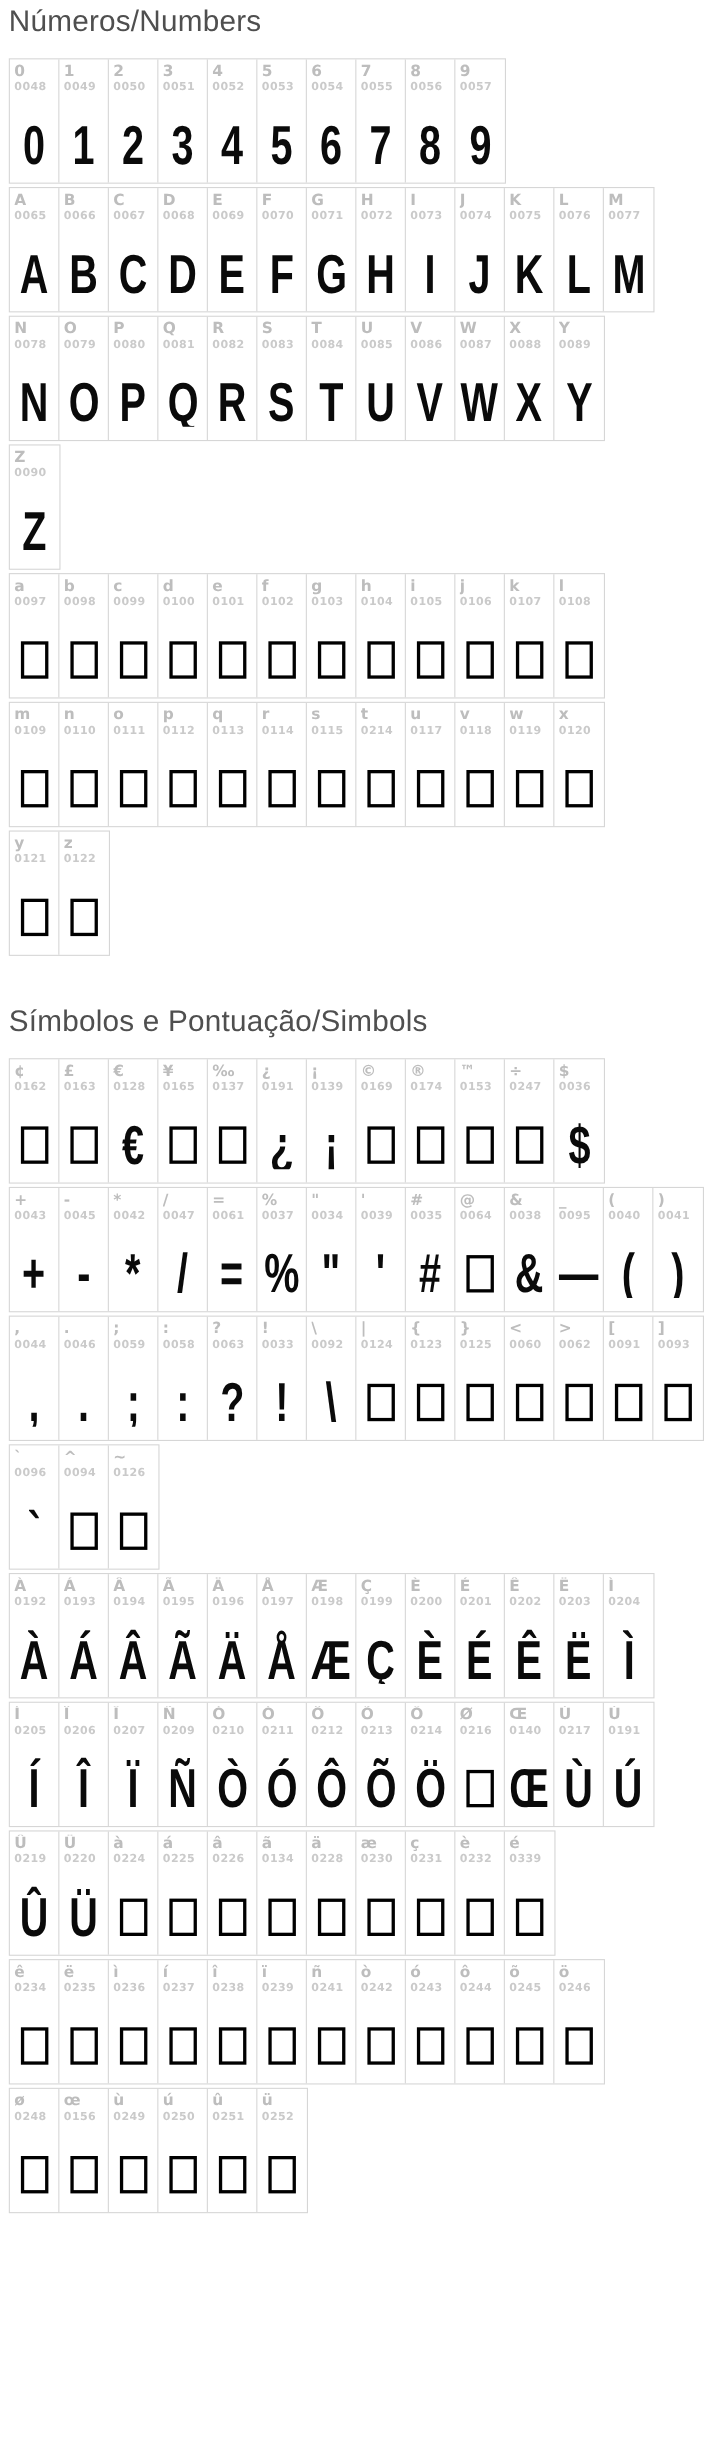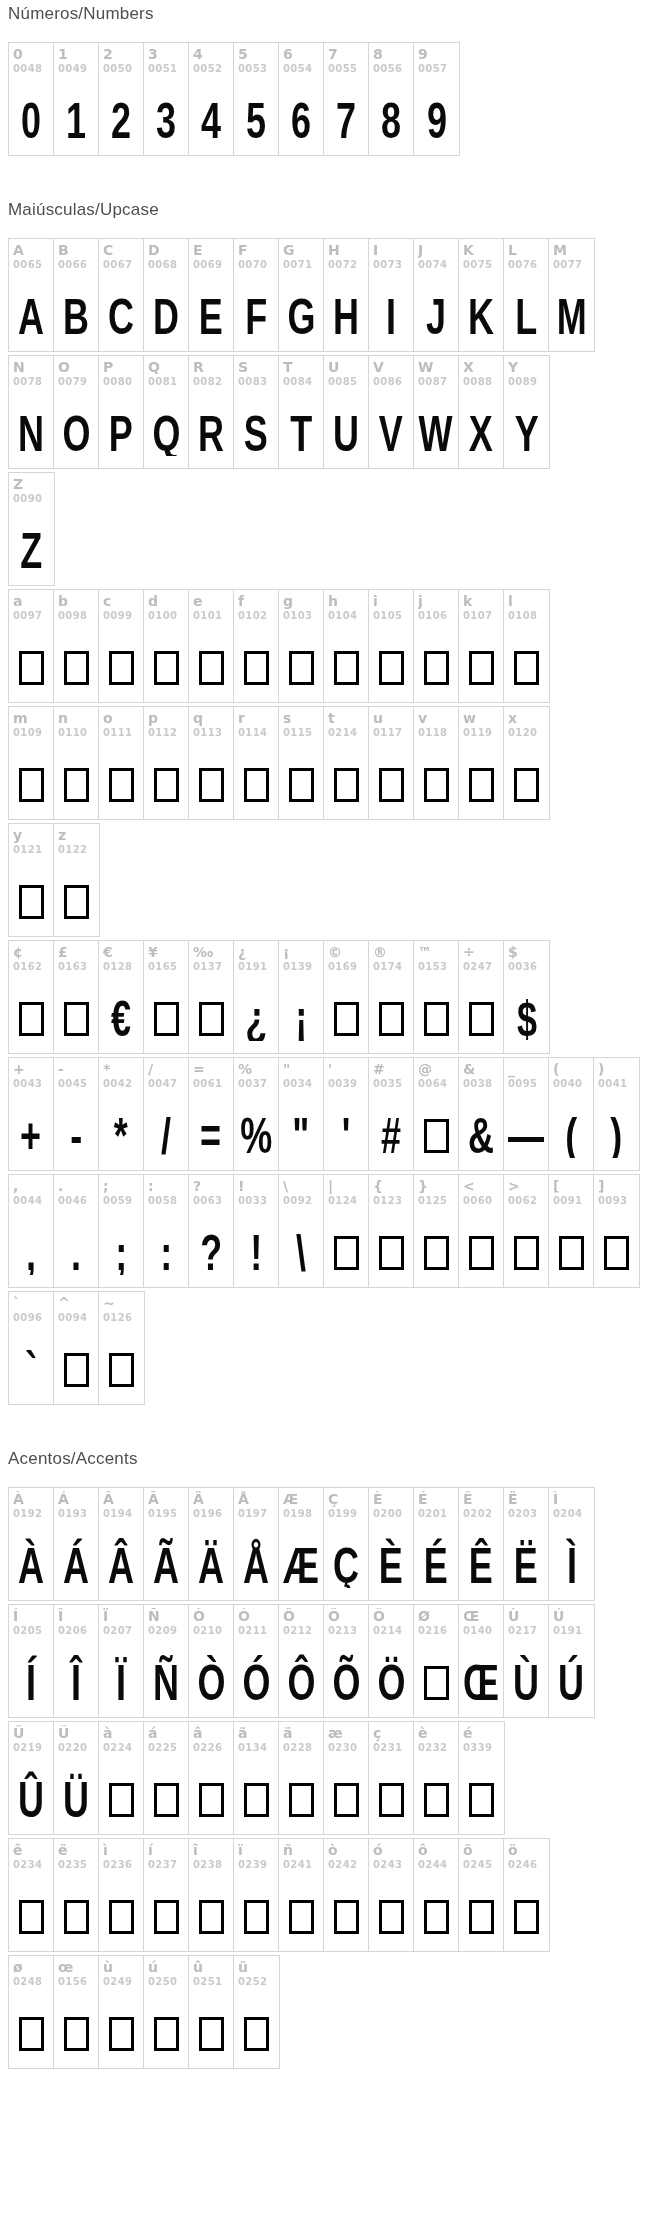--- a/index.html
+++ b/index.html
@@ -4,21 +4,21 @@
 <style>
   html,body { margin:0; padding:0; background:#ffffff; }
   body {
     width:661px;
     padding:4px 0 20px 8px;
     box-sizing:border-box;
     font-family:"Liberation Sans", sans-serif;
   }
   .section { margin:0; }
   .section-title {
-    font-size:17px;
+    font-size:27px;
     color:#4f4f4f;
     margin:44px 0 18px 0;
     letter-spacing:0.2px;
   }
   .section:first-child .section-title { margin-top:0; }
   .char-row {
     display:flex;
     width:max-content;
     border:1px solid #d6d6d6;
     margin-bottom:3px;
@@ -151,21 +151,20 @@
         <div class="char-cell">
           <div class="cell-ch">9</div>
           <div class="cell-code">0057</div>
           <div class="glyph-area">
             <div class="glyph">9</div>
           </div>
         </div>
       </div>
     </div>
     <div class="section">
-      <div class="section-title">Maiúsculas/Upcase</div>
       <div class="char-row">
         <div class="char-cell">
           <div class="cell-ch">A</div>
           <div class="cell-code">0065</div>
           <div class="glyph-area">
             <div class="glyph">A</div>
           </div>
         </div>
         <div class="char-cell">
           <div class="cell-ch">B</div>
@@ -532,20 +531,21 @@
         <div class="char-cell">
           <div class="cell-ch">z</div>
           <div class="cell-code">0122</div>
           <div class="glyph-area">
             <div class="notdef"></div>
           </div>
         </div>
       </div>
     </div>
     <div class="section">
+      <div class="section-title">Símbolos e Pontuação/Simbols</div>
       <div class="char-row">
         <div class="char-cell">
           <div class="cell-ch">¢</div>
           <div class="cell-code">0162</div>
           <div class="glyph-area">
             <div class="notdef"></div>
           </div>
         </div>
         <div class="char-cell">
           <div class="cell-ch">£</div>
@@ -843,21 +843,20 @@
         <div class="char-cell">
           <div class="cell-ch">~</div>
           <div class="cell-code">0126</div>
           <div class="glyph-area">
             <div class="notdef"></div>
           </div>
         </div>
       </div>
     </div>
     <div class="section">
-      <div class="section-title">Acentos/Accents</div>
       <div class="char-row">
         <div class="char-cell">
           <div class="cell-ch">À</div>
           <div class="cell-code">0192</div>
           <div class="glyph-area">
             <div class="glyph">À</div>
           </div>
         </div>
         <div class="char-cell">
           <div class="cell-ch">Á</div>

